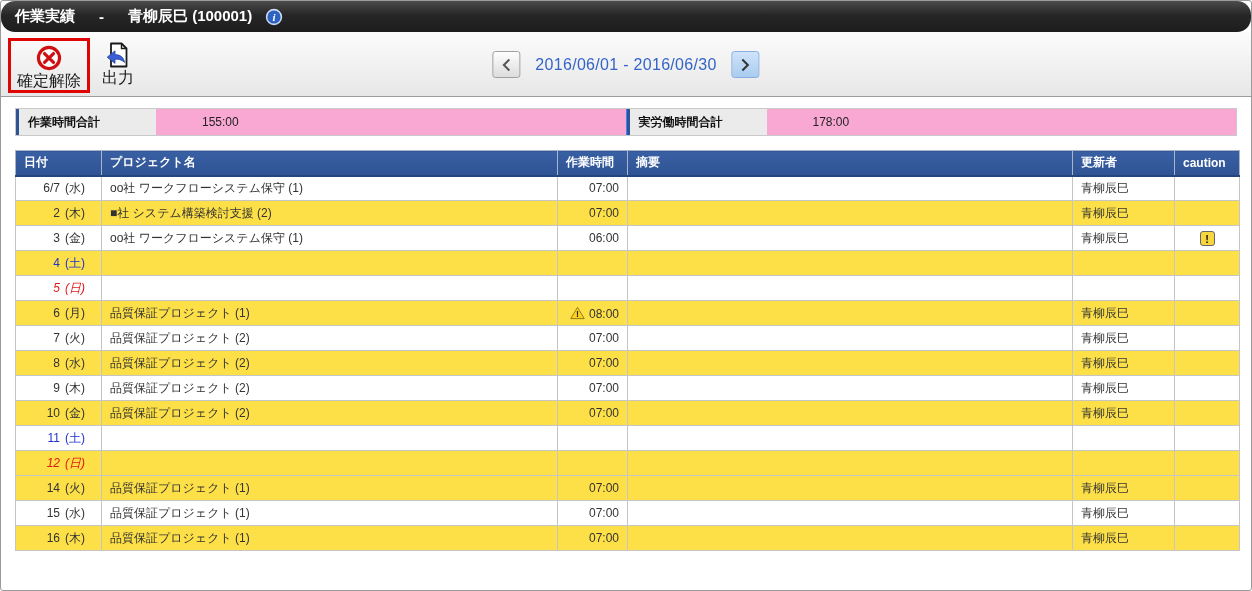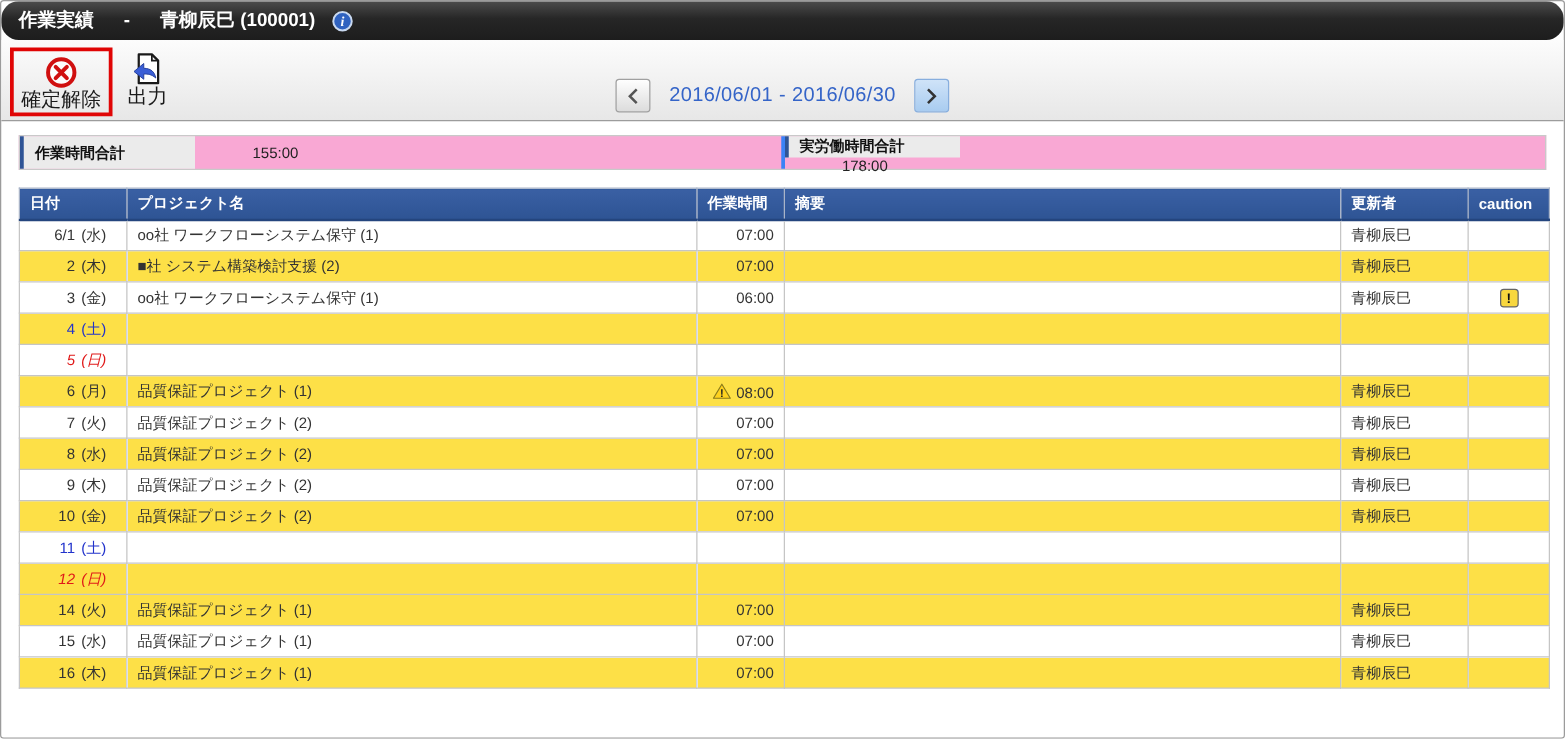--- a/index.html
+++ b/index.html
@@ -37,37 +37,37 @@
   }
   .tool-btn-highlight{border:3px solid var(--highlight-red);margin-right:6px;}
   .tool-btn{
     display:flex;flex-direction:column;align-items:center;justify-content:flex-start;
     padding:3px 6px 2px;font-size:16px;color:#1a1a1a;cursor:pointer;background:transparent;
   }
   .tool-btn .tb-icon{width:28px;height:28px;margin-bottom:2px;display:block;}
   .tool-btn .tb-label{white-space:nowrap;line-height:14px;}
 
   .date-nav{
-    position:absolute;left:50%;top:31px;transform:translateX(-50%);
+    position:absolute;left:50%;top:19px;transform:translateX(-50%);
     display:flex;align-items:center;gap:15px;
   }
   .nav-btn{
     width:28px;height:27px;border:1px solid #a0a0a0;border-radius:3px;
     background:linear-gradient(#fefefe,#dcdcdc);
     display:flex;align-items:center;justify-content:center;padding:0;cursor:pointer;
   }
   .nav-btn.next{background:linear-gradient(#cfe3f8,#a9ccf0);border-color:#87aede;}
   .date-range{color:var(--date-nav-blue);font-size:16px;letter-spacing:.3px;}
 
   
   .content{padding:11px 14px 0;}
 
   .summary{display:flex;height:28px;border:1px solid #c9c9c9;background:#f9a8d4;margin-bottom:14px;}
   .summary-cell{flex:1;display:flex;align-items:stretch;min-width:0;}
-  .summary-cell + .summary-cell{border-left:3px solid #3b82f6;flex-direction:column;}
+  .summary-cell + .summary-cell{border-left:1px solid #3b82f6;}
   .summary-label{
     width:140px;background:#ebebeb;border-left:3px solid var(--header-blue);
     display:flex;align-items:center;padding-left:9px;
     font-weight:bold;font-size:12px;color:#111;flex-shrink:0;
   }
   .summary-value{display:flex;align-items:center;padding-left:46px;font-size:12px;color:#222;}
 
   
   table{border-collapse:collapse;width:1224px;table-layout:fixed;font-size:12px;}
   col.c1{width:86px;}col.c2{width:456px;}col.c3{width:70px;}
@@ -181,21 +181,21 @@
           <th>日付</th>
           <th>プロジェクト名</th>
           <th>作業時間</th>
           <th>摘要</th>
           <th>更新者</th>
           <th>caution</th>
         </tr>
       </thead>
       <tbody>
           <tr class="odd weekday">
-            <td class="c-date"><span class="dnum">6/1</span><span class="dwd">(水)</span></td>
+            <td class="c-date"><span class="dnum">6/7</span><span class="dwd">(水)</span></td>
             <td class="c-proj">oo社 ワークフローシステム保守 (1)</td>
             <td class="c-time"><span>07:00</span></td>
             <td class="c-note"></td>
             <td class="c-upd">青柳辰巳</td>
             <td class="c-caution"></td>
           </tr>
           <tr class="even weekday">
             <td class="c-date"><span class="dnum">2</span><span class="dwd">(木)</span></td>
             <td class="c-proj">■社 システム構築検討支援 (2)</td>
             <td class="c-time"><span>07:00</span></td>

